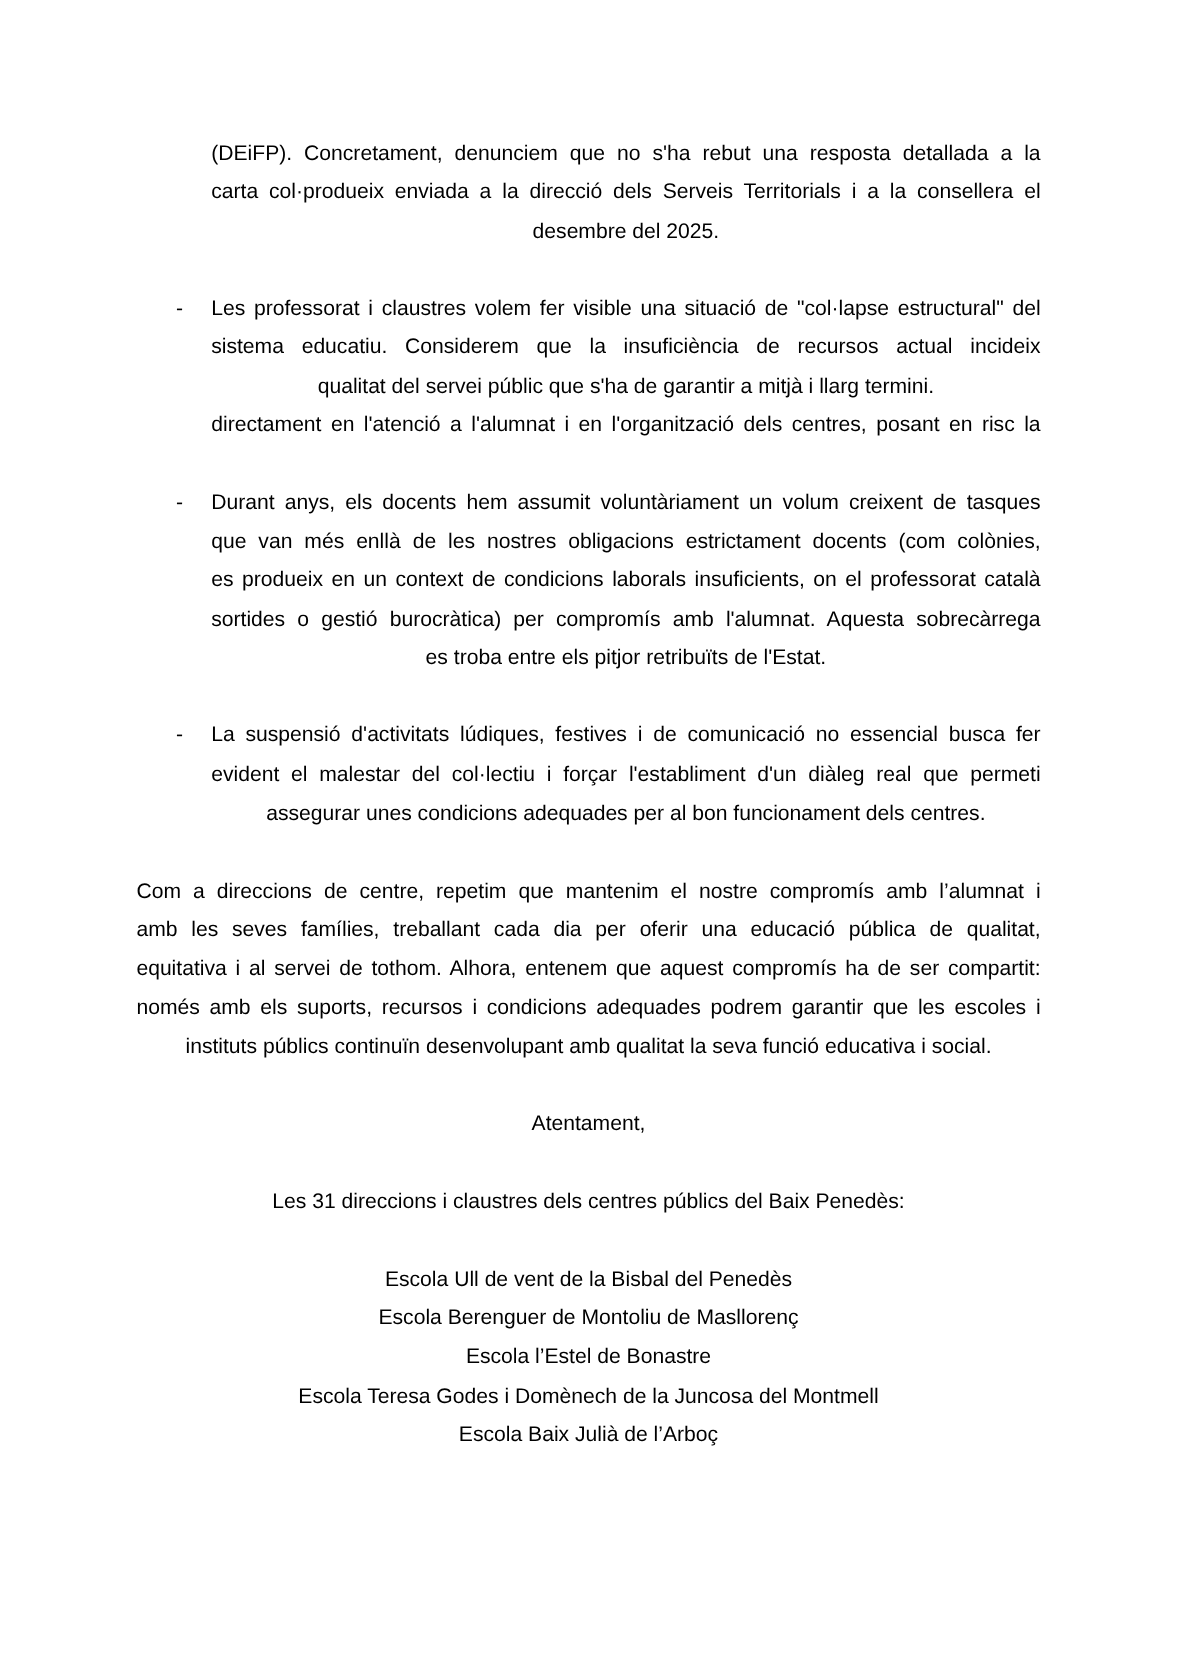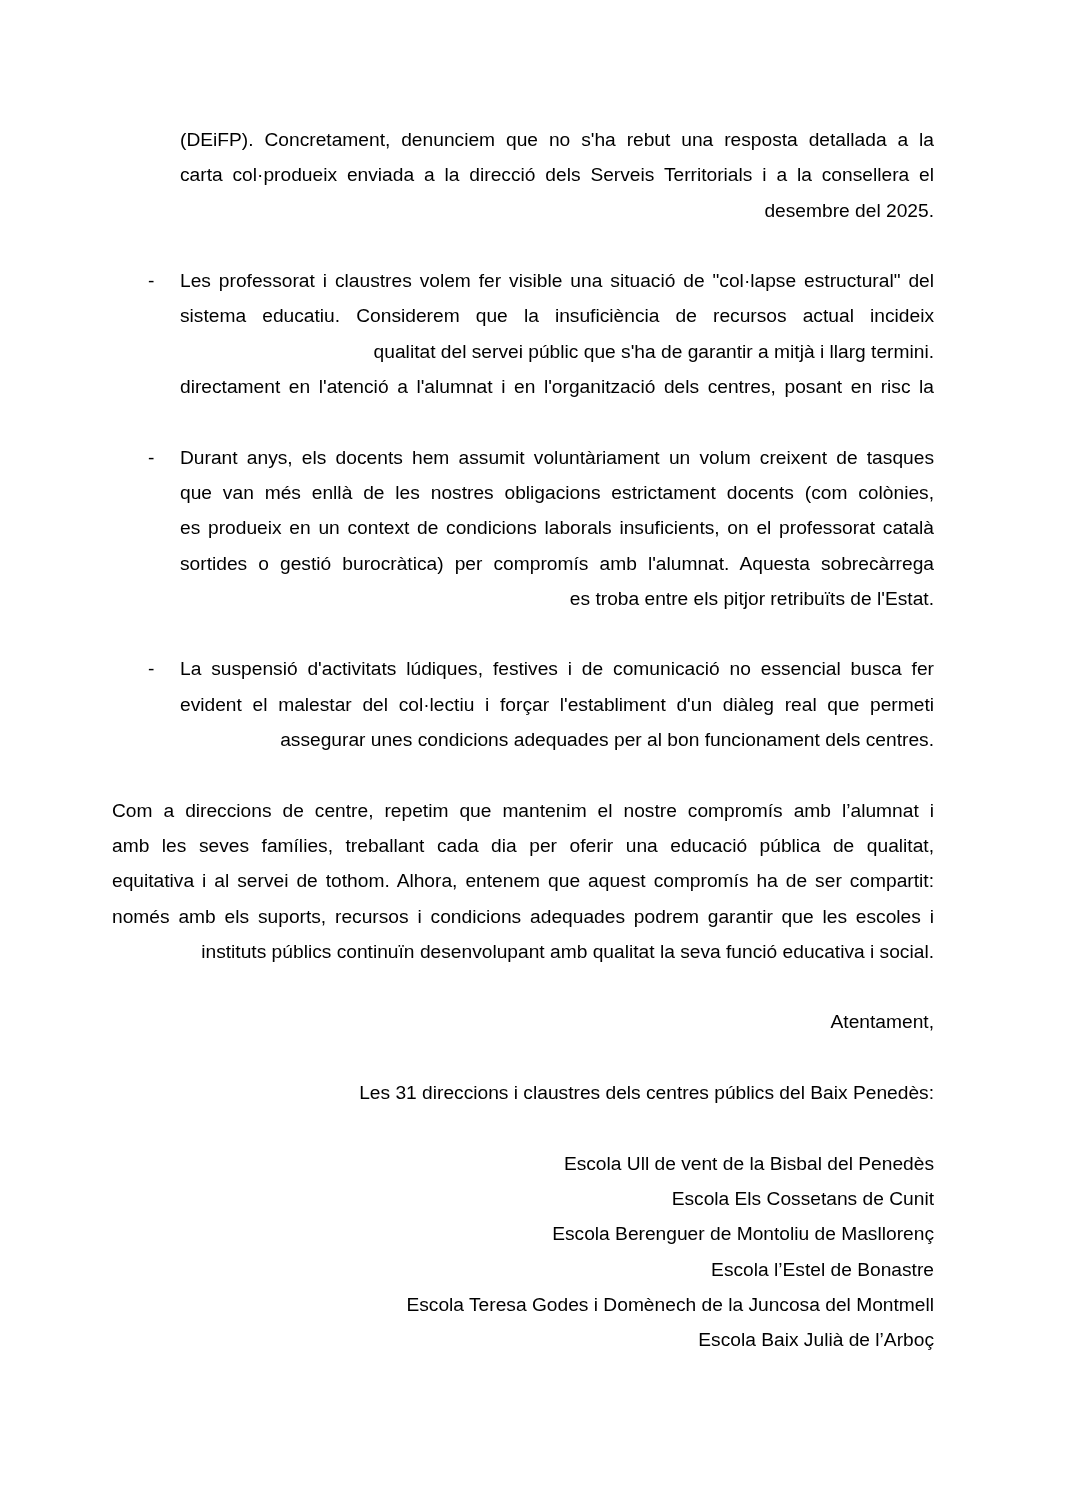--- a/index.html
+++ b/index.html
@@ -10,21 +10,21 @@
   }
   .page {
     position: relative;
     width: 1080px;
     height: 1507px;
     background: #ffffff;
     overflow: hidden;
   }
   .content {
     position: absolute;
-    left: 112px;
+    left: 124px;
     top: 122px;
     width: 822px;
     font-family: "Liberation Sans", sans-serif;
     font-size: 19.2px;
     line-height: 35.3px;
     color: #000000;
     -webkit-font-smoothing: antialiased;
   }
   .block {
     margin: 0 0 35.3px 0;
@@ -38,21 +38,21 @@
   .block.bullet {
     position: relative;
     padding-left: 68px;
   }
   .marker {
     position: absolute;
     left: 36px;
     top: 0;
   }
   .ln {
-    text-align: right;
+    text-align: center;
   }
   .ln.just {
     text-align: justify;
     text-align-last: justify;
   }
 </style>
 </head>
 <body>
 
 <div class="page" style="background: rgb(255, 255, 255);">
@@ -91,20 +91,19 @@
         <div class="ln">instituts públics continuïn desenvolupant amb qualitat la seva funció educativa i social.</div>
       </div>
       <div class="block paragraph">
         <div class="ln">Atentament,</div>
       </div>
       <div class="block paragraph">
         <div class="ln">Les 31 direccions i claustres dels centres públics del Baix Penedès:</div>
       </div>
       <div class="block list">
         <div class="ln">Escola Ull de vent de la Bisbal del Penedès</div>
-        <div class="ln">Escola Els Cossetans de Cunit</div>
         <div class="ln">Escola Berenguer de Montoliu de Masllorenç</div>
         <div class="ln">Escola l’Estel de Bonastre</div>
         <div class="ln">Escola Teresa Godes i Domènech de la Juncosa del Montmell</div>
         <div class="ln">Escola Baix Julià de l’Arboç</div>
       </div>
     </div>
 </div>
 
 </body></html>

